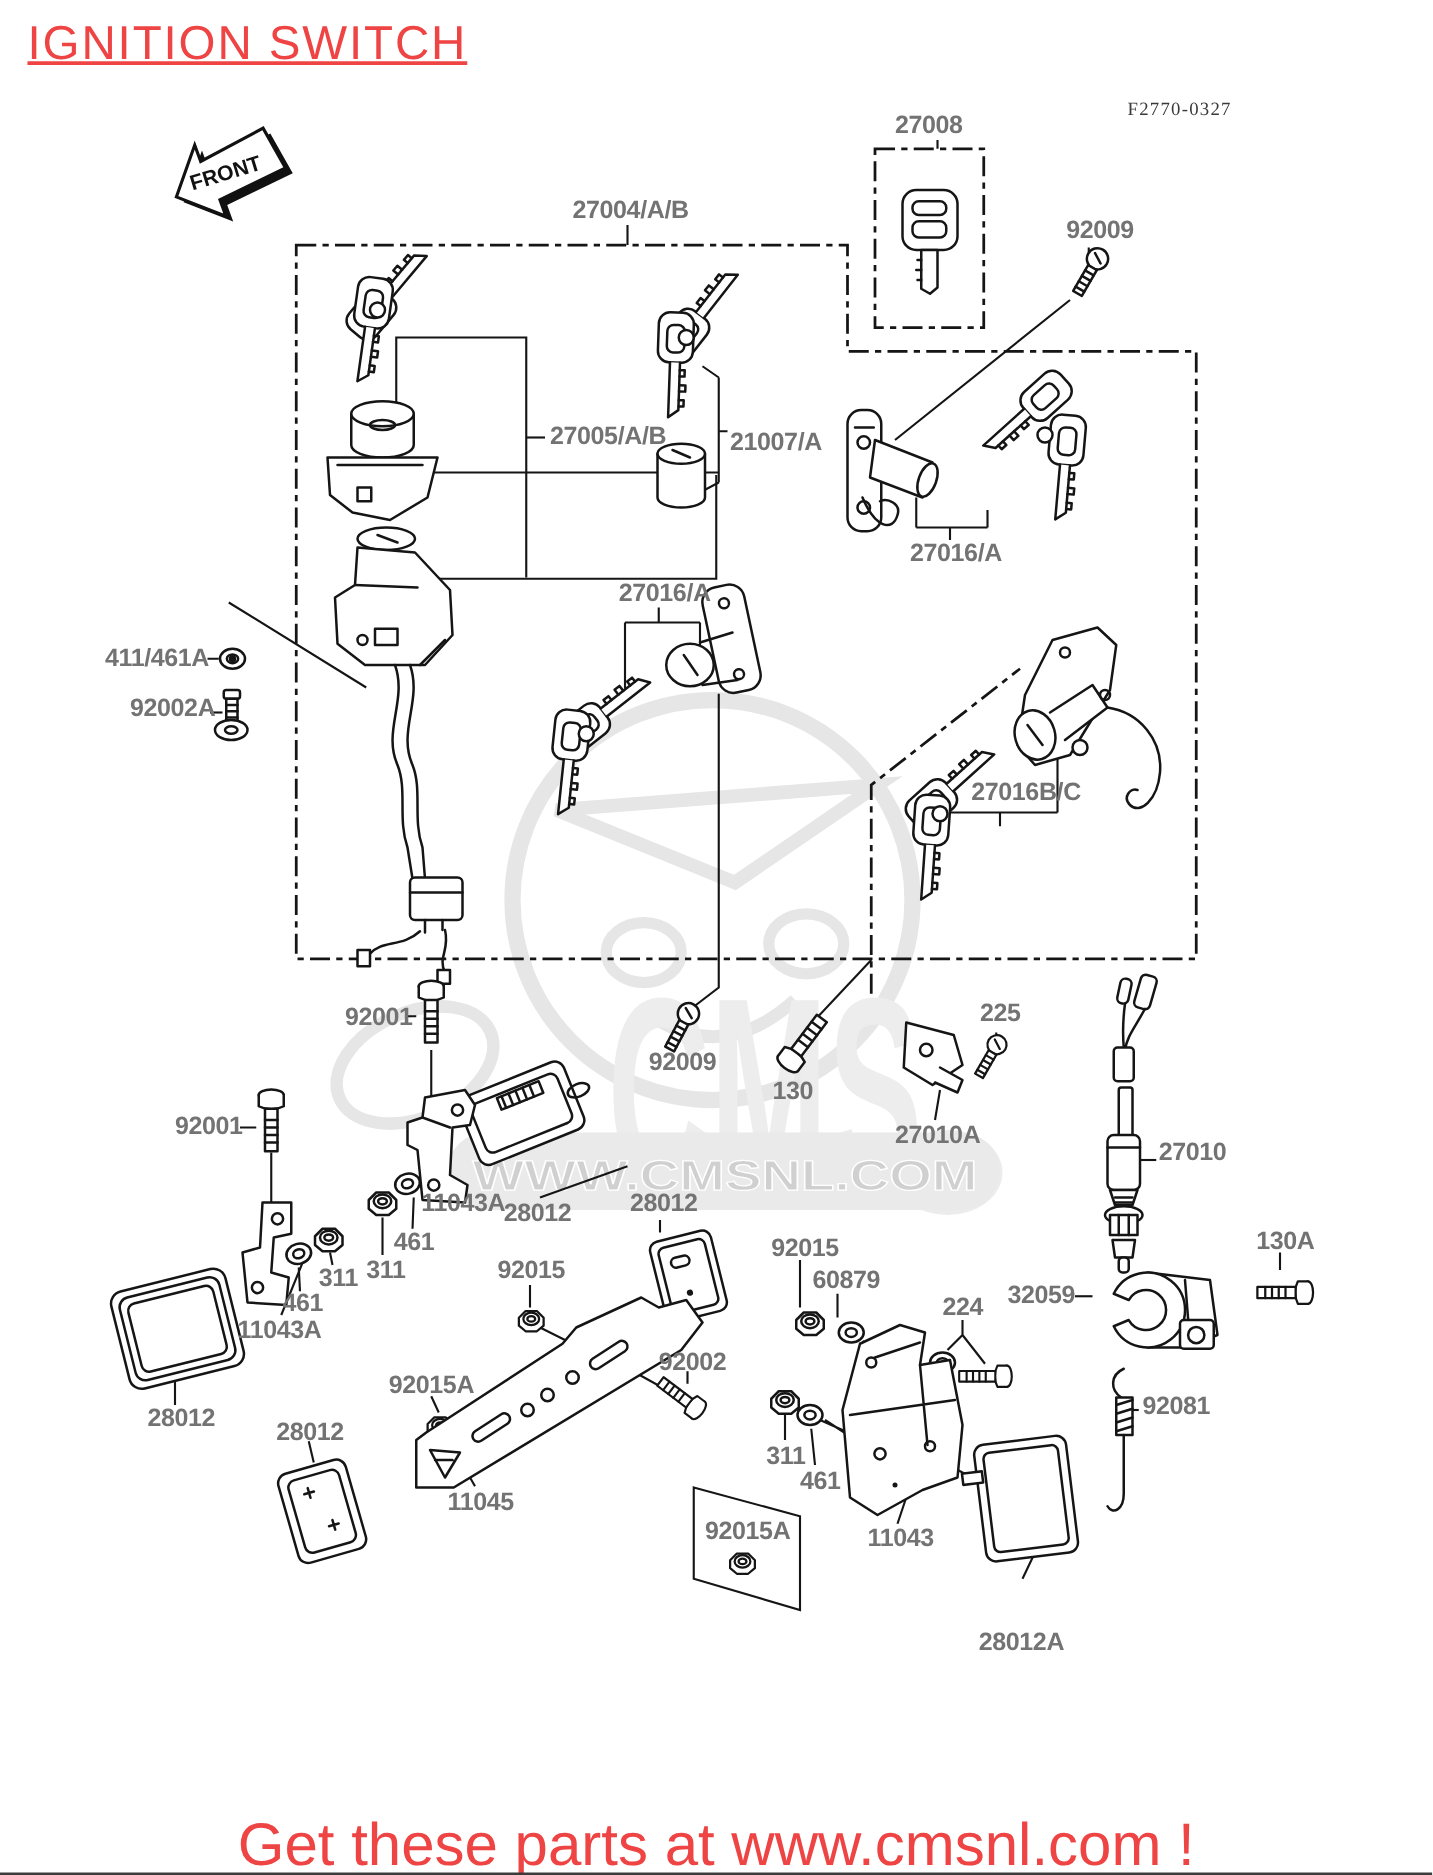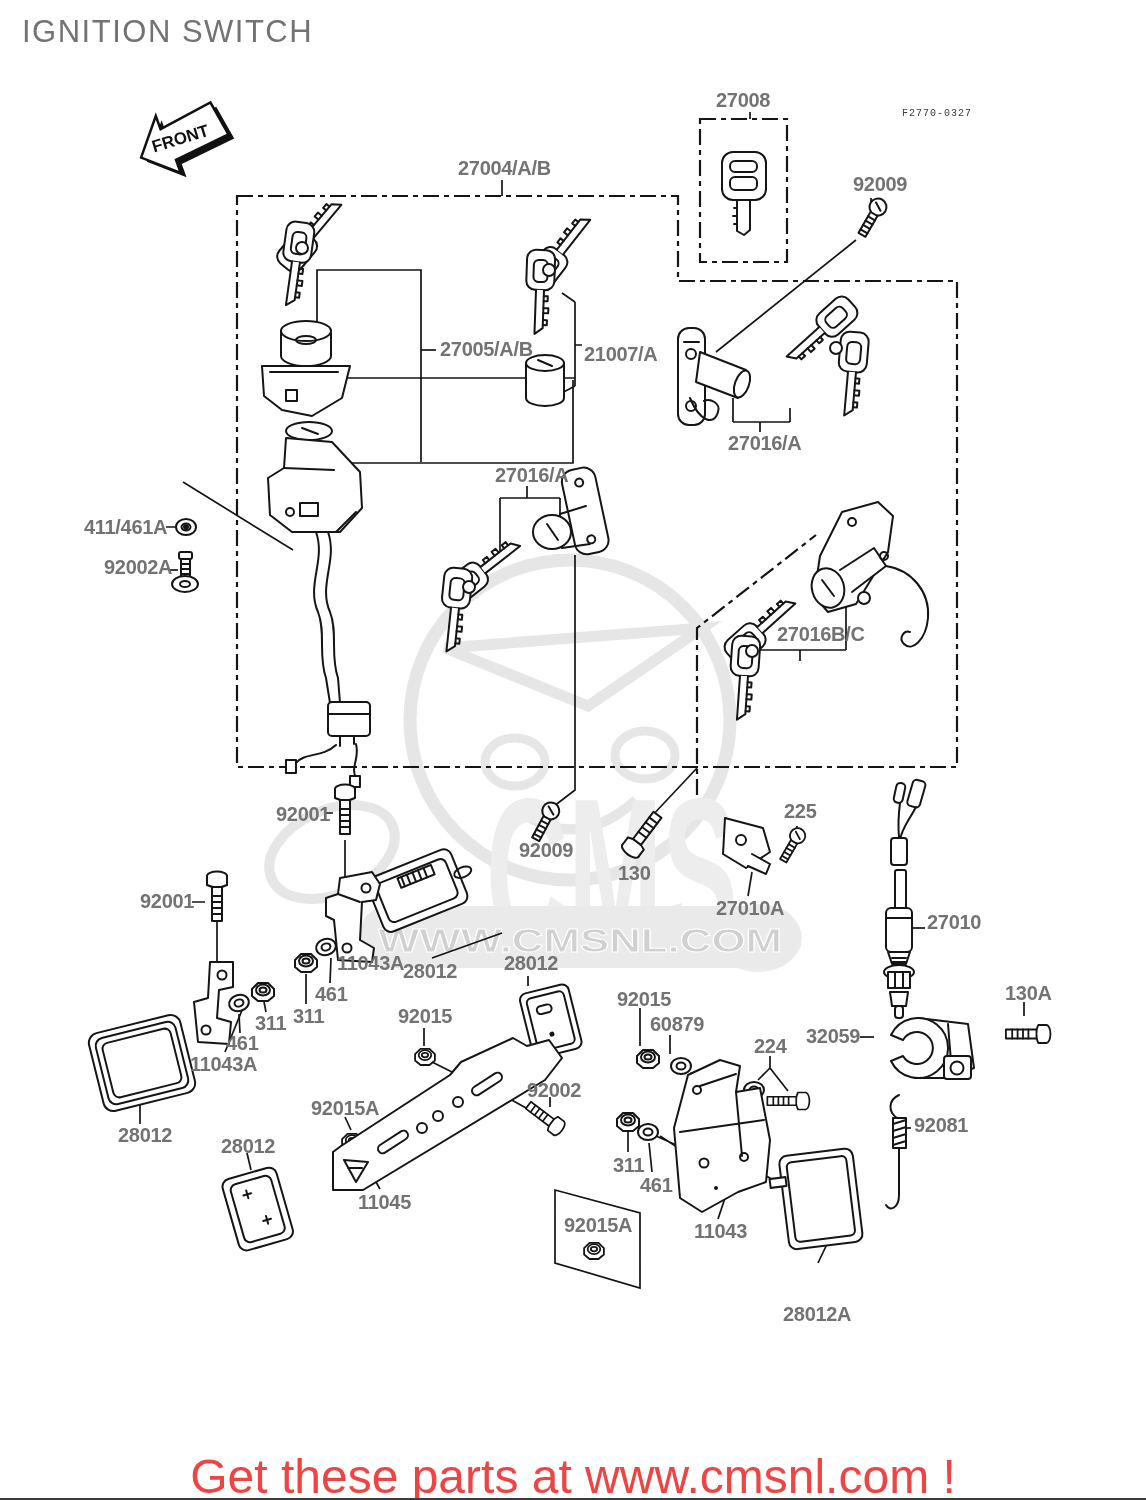--- a/index.html
+++ b/index.html
@@ -1,21 +1,21 @@
 <!DOCTYPE html>
 <html><head>
 <meta charset="utf-8">
 <style>
   html,body{margin:0;padding:0;background:#fff;}
   .stage{position:relative;width:1146px;height:1500px;background:#fff;overflow:hidden;
          font-family:"Liberation Sans",sans-serif;}
-  .page-title{position:absolute;left:22px;top:14px;font-size:31px;color:#737373;
-              letter-spacing:1.5px;white-space:nowrap;}
-  .fig-code{position:absolute;left:902px;top:80px;font-family:Liberation Mono, monospace;
-            font-size:10px;color:#3a3a3a;letter-spacing:1px;margin-top:28px;}
+  .page-title{position:absolute;left:22px;top:14px;font-size:38px;color:#ef4444;
+              letter-spacing:1.5px;white-space:nowrap;text-decoration:underline;}
+  .fig-code{position:absolute;left:902px;top:80px;font-family:Liberation Serif, serif;
+            font-size:15px;color:#3a3a3a;letter-spacing:1px;}
   .part-label{position:absolute;font-weight:bold;font-size:20px;color:#737373;
               letter-spacing:-0.3px;white-space:nowrap;line-height:1.05;}
   .footer-line{position:absolute;left:0;right:0;top:1449px;text-align:center;
                font-size:48px;color:#ef4444;white-space:nowrap;}
   .bottom-rule{position:absolute;left:0;right:0;bottom:0;height:2px;background:#3c3c3c;}
   svg{position:absolute;left:0;top:0;}
   .ln{stroke:#151515;stroke-width:2;fill:none;stroke-linejoin:round;stroke-linecap:round;}
   .lnw{stroke:#151515;stroke-width:2;fill:#fff;stroke-linejoin:round;stroke-linecap:round;}
   .thin{stroke:#151515;stroke-width:1.7;fill:none;}
   .dash{stroke:#151515;stroke-width:2.2;fill:none;stroke-dasharray:16 5 5 5;}

